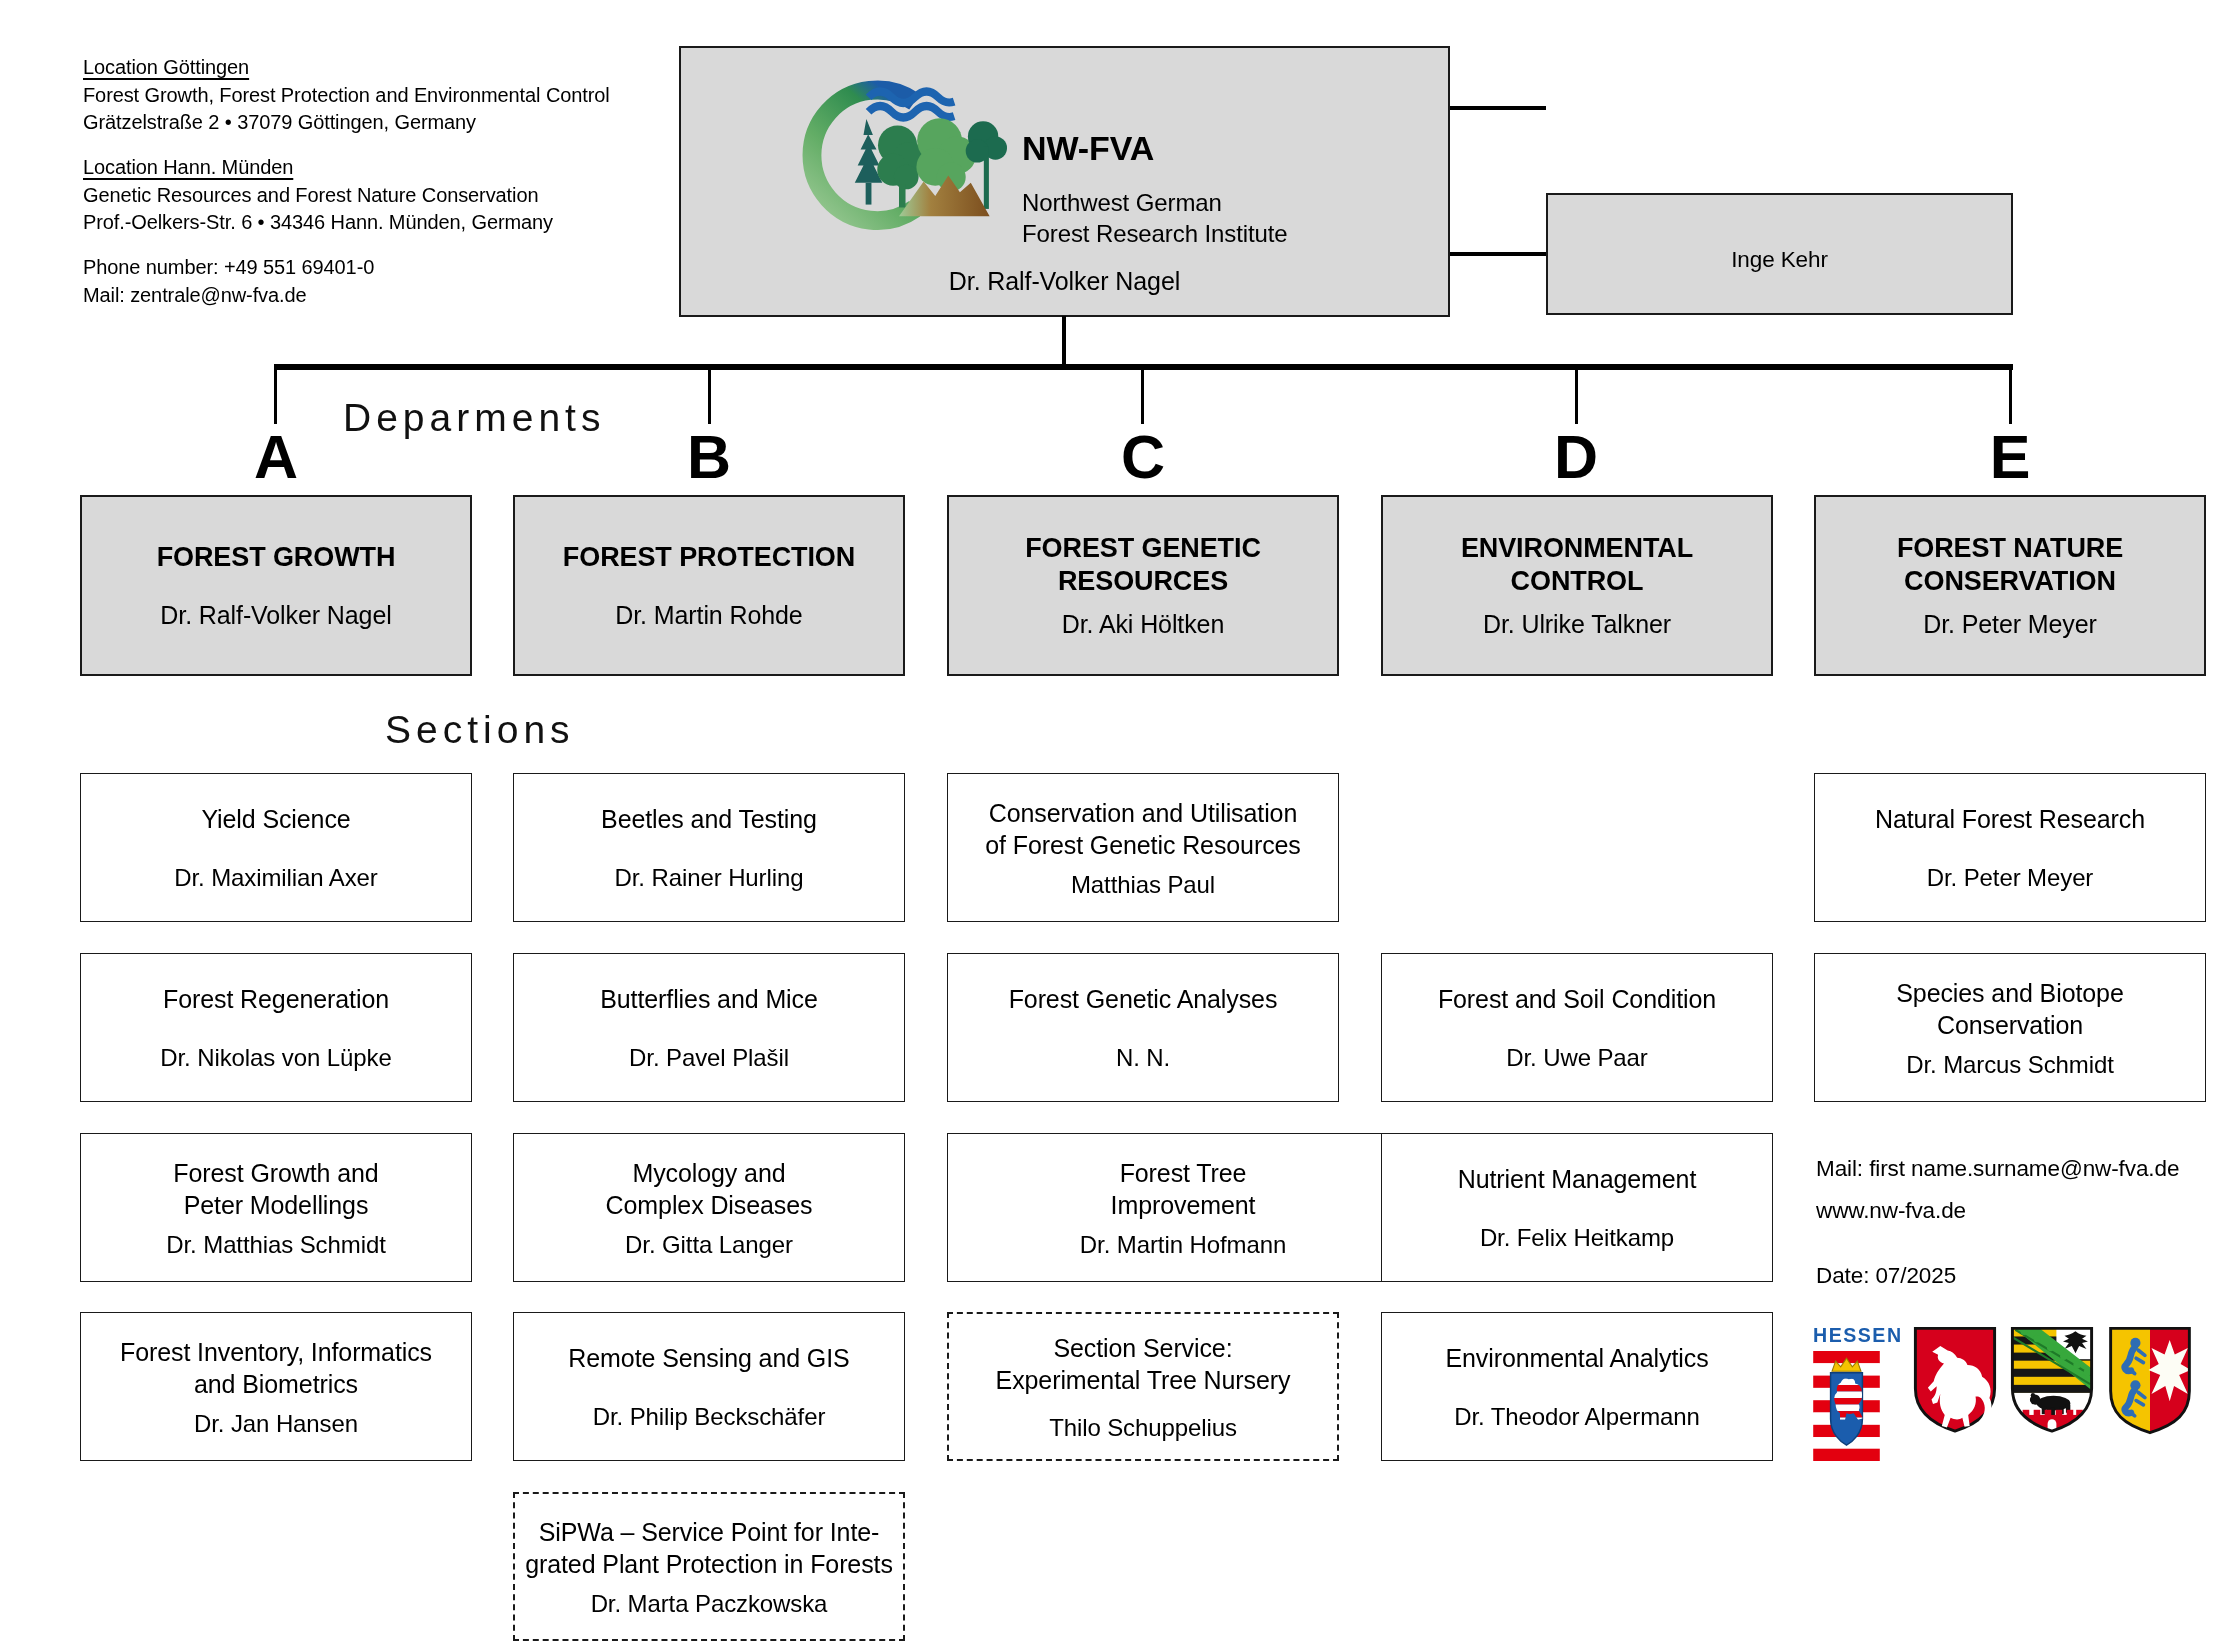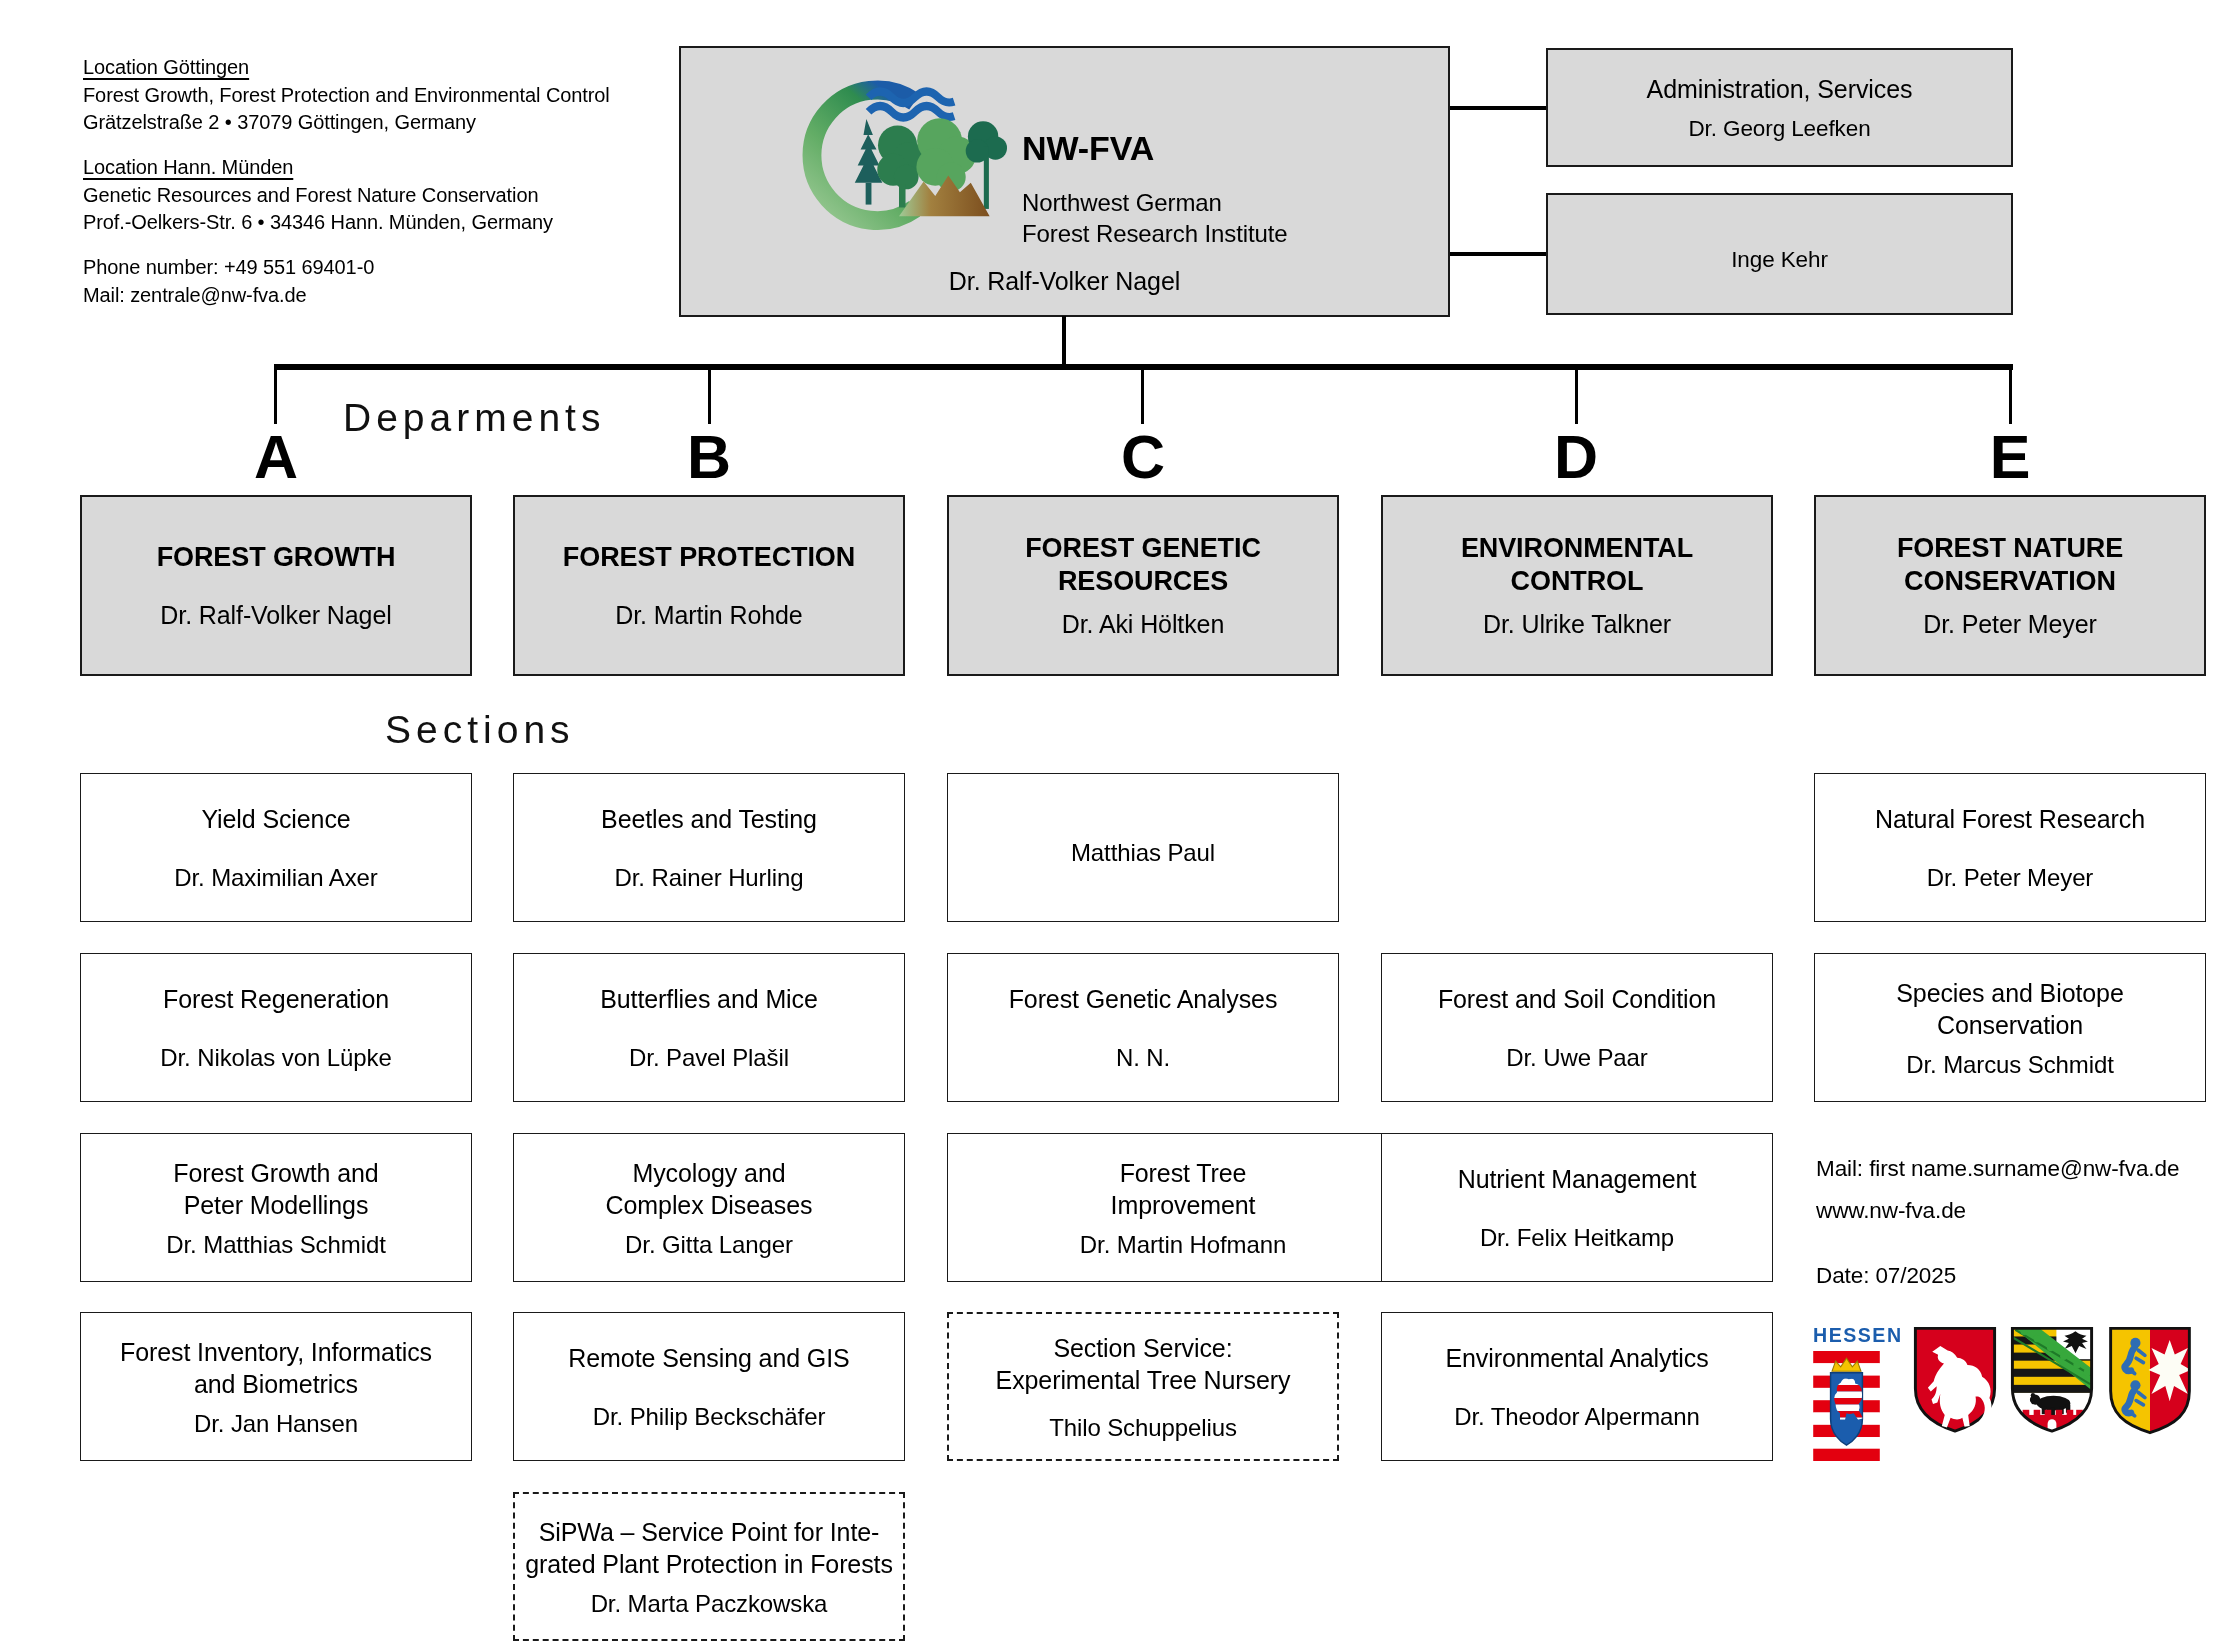--- a/index.html
+++ b/index.html
@@ -102,24 +102,20 @@
       <polygon points="160,196 194,148 210,168 228,140 244,163 259,150 285,196" fill="url(#mtg)"></polygon>
     </svg>
     <div class="abs" style="left:341px;top:81px">
       <div class="inst-abbr">NW-FVA</div>
       <div class="inst-name pre">Northwest German
 Forest Research Institute</div>
     </div>
     <div class="abs inst-director" style="left:0;top:219px;width:100%">Dr. Ralf-Volker Nagel</div>
   </div>
 
-  <div class="abs gray fbox" style="left:1546px;top:48px;width:467px;height:119px">
-    <div class="unit-title">Administration, Services</div>
-    <div class="unit-name">Dr. Georg Leefken</div>
-  </div>
   <div class="abs gray fbox" style="left:1546px;top:193px;width:467px;height:122px">
     <div class="unit-name">Inge Kehr</div>
   </div>
 
   <div class="line" style="left:1450px;top:106px;width:96px;height:3.6px"></div>
   <div class="line" style="left:1450px;top:252px;width:96px;height:3.6px"></div>
   <div class="line" style="left:1062px;top:316px;width:4.4px;height:49px"></div>
   <div class="line" style="left:274px;top:364px;width:1739px;height:5.8px"></div>
   <div class="line" style="left:274px;top:370px;width:2.9px;height:54px"></div>
   <div class="line" style="left:708px;top:370px;width:2.9px;height:54px"></div>
@@ -196,20 +192,22 @@
     <div class="sec-title pre">Remote Sensing and GIS</div>
     <div class="sec-name">Dr. Philip Beckschäfer</div>
   </div>
   <div class="abs dashed fbox" style="left:513px;top:1492px;width:392px;height:149px">
     <div class="sec-title pre" style="font-size:25px">SiPWa – Service Point for Inte-
 grated Plant Protection in Forests</div>
     <div class="sec-name" style="margin-top:10px">Dr. Marta Paczkowska</div>
   </div>
 
   <div class="abs white fbox" style="left:947px;top:773px;width:392px;height:149px">
+    <div class="sec-title pre">Conservation and Utilisation
+of Forest Genetic Resources</div>
     <div class="sec-name" style="margin-top:10px">Matthias Paul</div>
   </div>
   <div class="abs white fbox" style="left:947px;top:953px;width:392px;height:149px">
     <div class="sec-title pre">Forest Genetic Analyses</div>
     <div class="sec-name">N. N.</div>
   </div>
   <div class="abs white fbox" style="left:947px;top:1133px;width:472px;height:149px">
     <div class="sec-title pre">Forest Tree
 Improvement</div>
     <div class="sec-name" style="margin-top:10px">Dr. Martin Hofmann</div>

